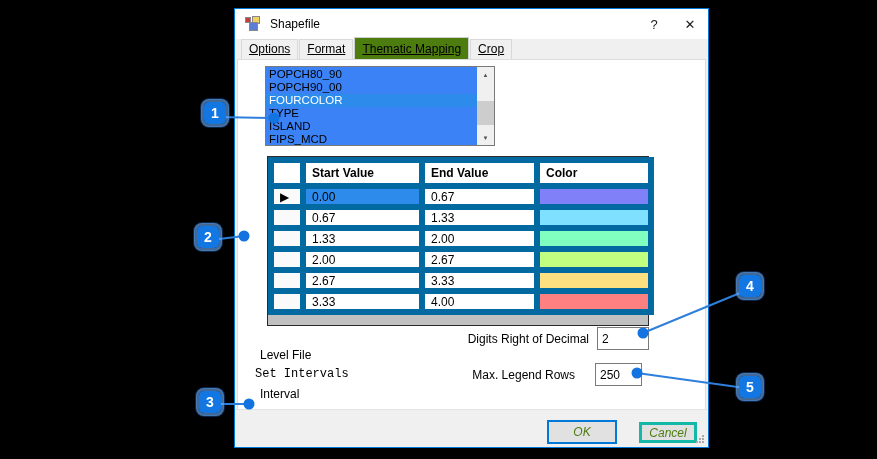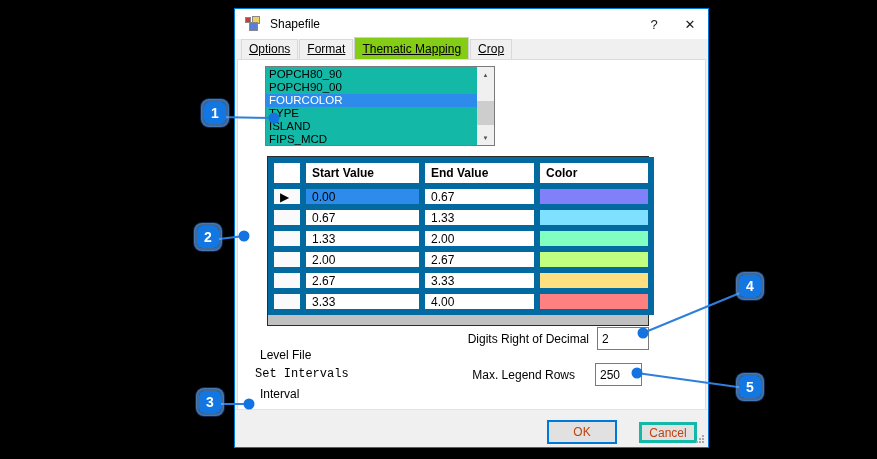--- a/index.html
+++ b/index.html
@@ -18,28 +18,28 @@
   .title-text { font-size: 12px; color: #000; }
   .titlebar-btns { margin-left: auto; display: flex; height: 100%; }
   .tb-btn { width: 36px; height: 100%; display: flex; align-items: center; justify-content: center;
             font-size: 13px; color: #1a1a1a; cursor: default; }
 
   
   .tabstrip { position: absolute; left: 0; top: 30px; right: 0; height: 20px; padding-left: 6px;
               display: flex; align-items: flex-end; background: #F0F0F0; text-decoration: underline; }
   .tab { font-size: 12px; color: #000; background: #F0F0F0; border: 1px solid #D9D9D9; border-bottom: none;
          padding: 2px 7px 3px 7px; margin-right: 1px; position: relative; }
-  .tab.active { background: #84cc16; padding-top: 4px; z-index: 3; border-color: #CFCFCF; }
+  .tab.active { background: #4d7c0f; padding-top: 4px; z-index: 3; border-color: #CFCFCF; }
 
   .tabpage { position: absolute; left: 2px; right: 2px; top: 50px; bottom: 38px; background: #FFFFFF;
              border: 1px solid #DCDCDC; border-bottom: none; }
 
   
   .fieldlist { position: absolute; left: 30px; top: 57px; width: 230px; height: 80px;
-               background: #14b8a6; border: 1px solid #7A7A7A; overflow: hidden; }
+               background: #3b82f6; border: 1px solid #7A7A7A; overflow: hidden; }
   .fieldlist-items { position: absolute; left: 0; top: 1px; right: 17px; }
   .flist-item { height: 13px; line-height: 13px; font-size: 11.5px; padding-left: 3px; color: #000; white-space: nowrap; }
   .flist-item.selected { color: #fff; }
   .vscroll { position: absolute; right: 0; top: 0; bottom: 0; width: 17px; background: #F0F0F0; }
   .vscroll .arrow { position: absolute; left: 0; width: 17px; height: 15px; display: flex; align-items: center;
                     justify-content: center; font-size: 6px; color: #505050; }
   .vscroll .arrow.up { top: 0; } .vscroll .arrow.down { bottom: 0; }
   .vscroll .thumb { position: absolute; left: 0; top: 34px; width: 17px; height: 24px; background: #CDCDCD; }
 
   
@@ -55,21 +55,21 @@
   .hscroll-strip { height: 10px; background: #C0C0C0; width: 380px; }
 
   
   .lbl { position: absolute; font-size: 12px; color: #000; line-height: 15px; white-space: nowrap; }
   .lbl-right { text-align: right; }
   .tinput { position: absolute; border: 1px solid #7A7A7A; background: #fff; font-family: "Liberation Sans", sans-serif;
             font-size: 12px; color: #000; padding: 0 0 0 4px; outline: none; }
 
   
   .footer { position: absolute; left: 0; right: 0; bottom: 0; height: 38px; background: #F0F0F0; border-top: 1px solid #E3E3E3; }
-  .btn { position: absolute; font-size: 12px; color: #c2410c; display: flex; align-items: center; justify-content: center; }
+  .btn { position: absolute; font-size: 12px; color: #4d7c0f; display: flex; align-items: center; justify-content: center; font-style: italic; }
   .btn-ok { left: 312px; top: 10px; width: 70px; height: 24px; background: #E1E1E1; border: 2px solid #0078D7; }
   .btn-cancel { left: 404px; top: 12px; width: 58px; height: 21px; background: #E1E1E1; border: 3px solid #14b8a6; }
   .resize-grip { position: absolute; right: 3px; bottom: 3px; width: 10px; height: 10px;
                  background:
                    radial-gradient(circle at 8px 2px, #A9A9A9 1.2px, transparent 1.4px),
                    radial-gradient(circle at 5px 5px, #A9A9A9 1.2px, transparent 1.4px),
                    radial-gradient(circle at 8px 5px, #A9A9A9 1.2px, transparent 1.4px),
                    radial-gradient(circle at 2px 8px, #A9A9A9 1.2px, transparent 1.4px),
                    radial-gradient(circle at 5px 8px, #A9A9A9 1.2px, transparent 1.4px),
                    radial-gradient(circle at 8px 8px, #A9A9A9 1.2px, transparent 1.4px); }

